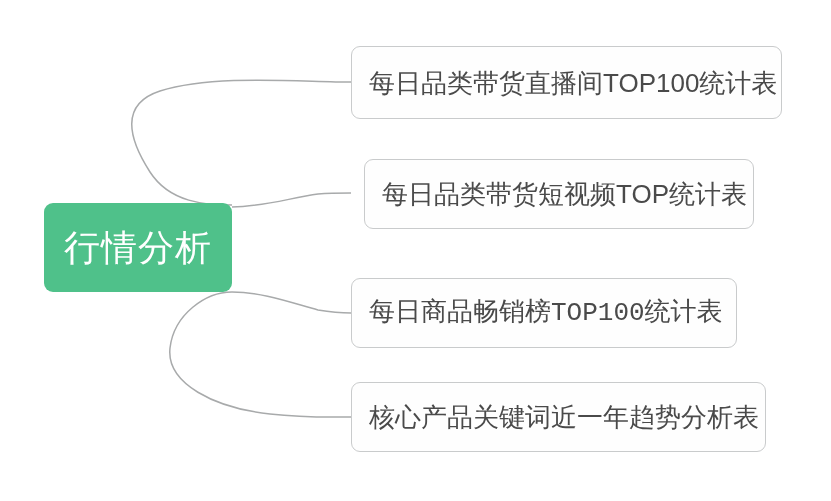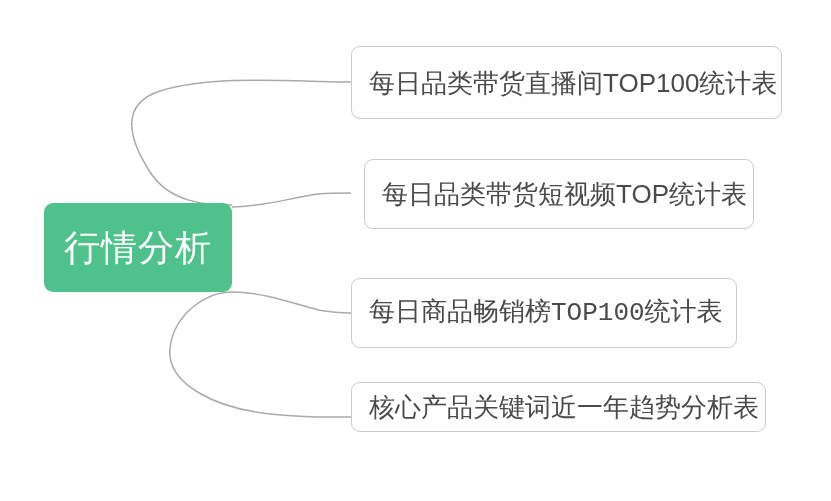--- a/index.html
+++ b/index.html
@@ -58,21 +58,21 @@
   .leaf-label {
     color: #4a4a4a;
     font-size: 26px;
     line-height: 1;
     white-space: nowrap;
     padding-left: 17px;
   }
   #leaf-0 { left: 351px; top: 46px;  width: 431px; height: 73px; }
   #leaf-1 { left: 352px; top: 159px; width: 390px; height: 70px; margin-left: 12px; }
   #leaf-2 { left: 351px; top: 278px; width: 386px; height: 70px; font-family: Liberation Mono, monospace; }
-  #leaf-3 { left: 351px; top: 382px; width: 415px; height: 50px; }
+  #leaf-3 { left: 351px; top: 382px; width: 415px; height: 70px; }
 
   .watermark {
     position: absolute;
     left: 657px;
     top: 458px;
     display: flex;
     align-items: center;
     opacity: 0.30;
   }
   .watermark-icon {

